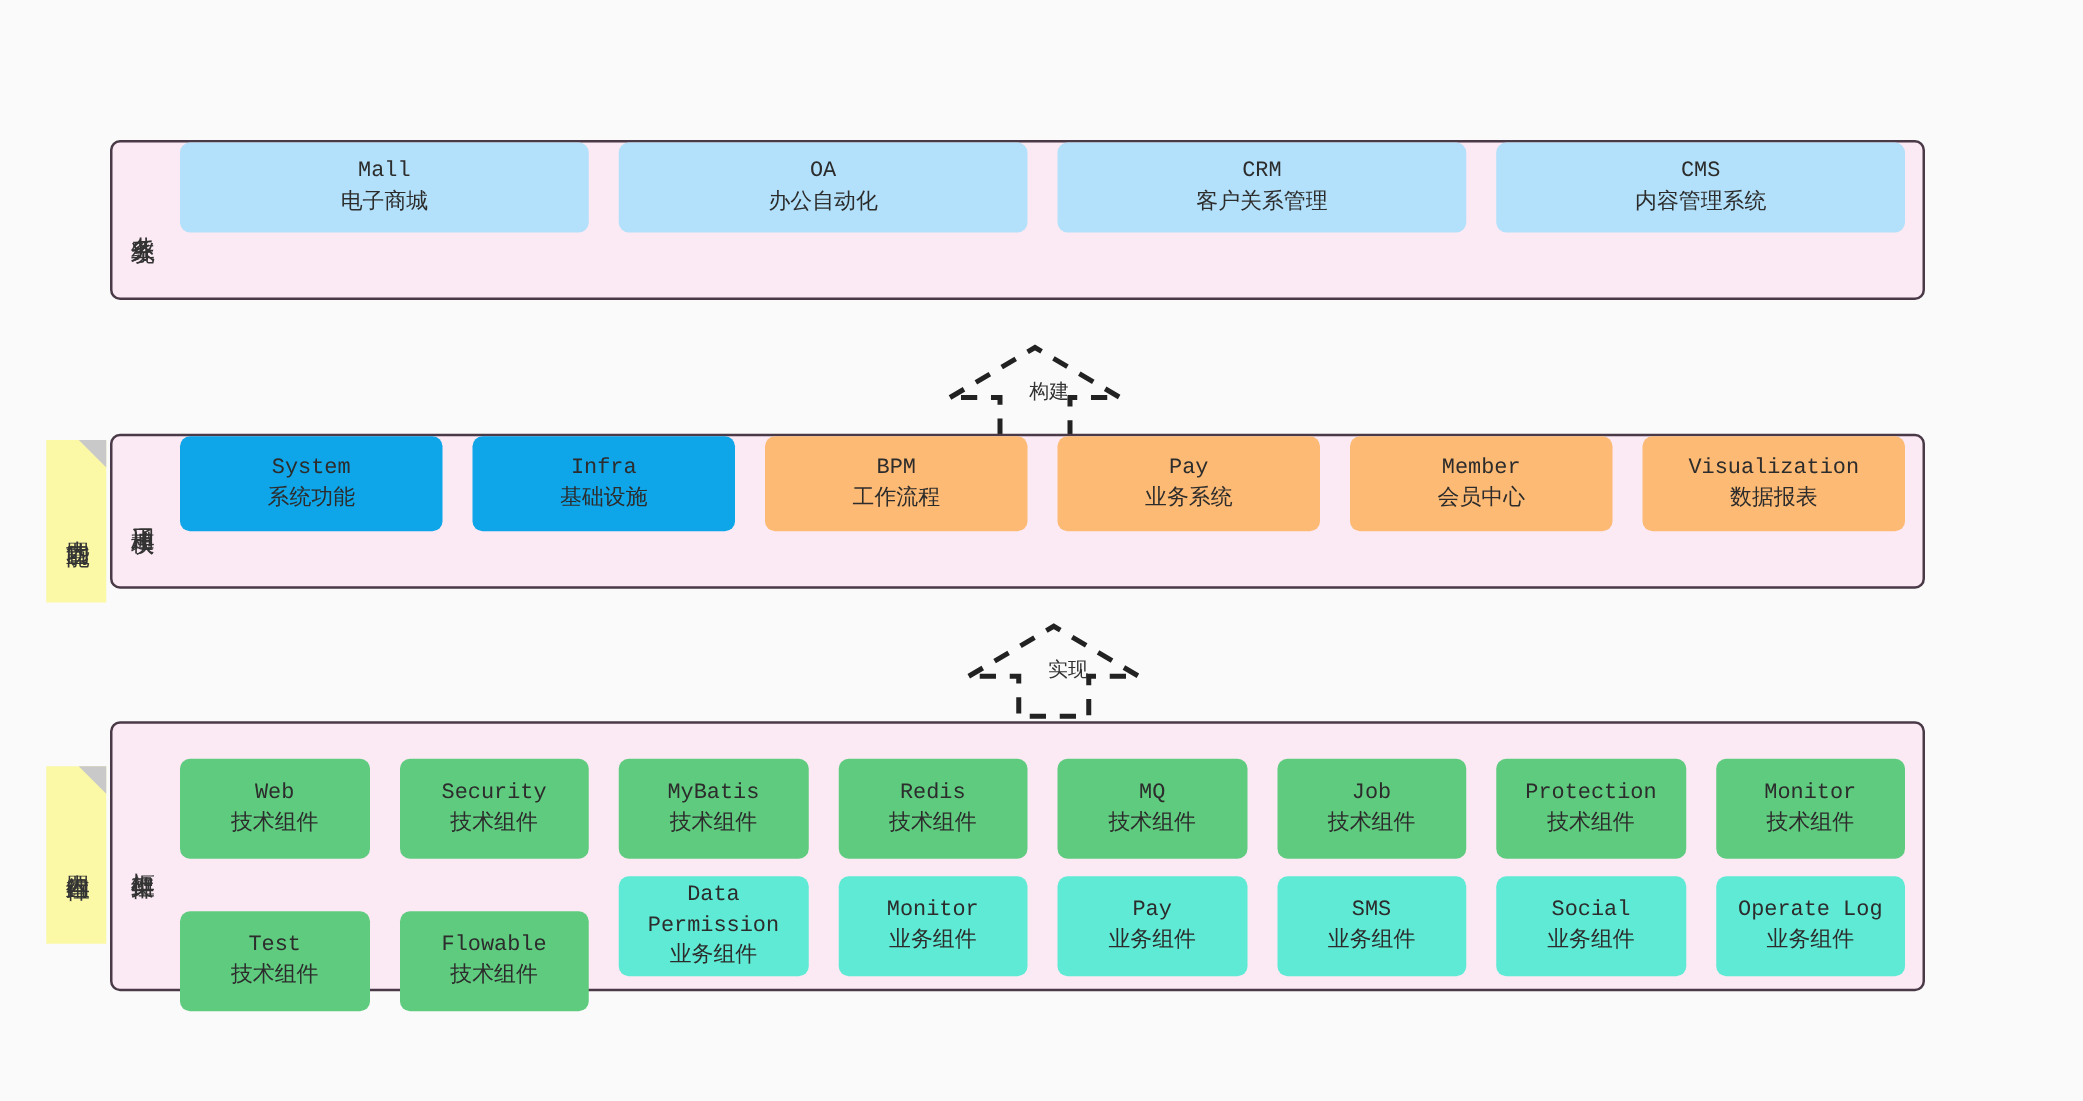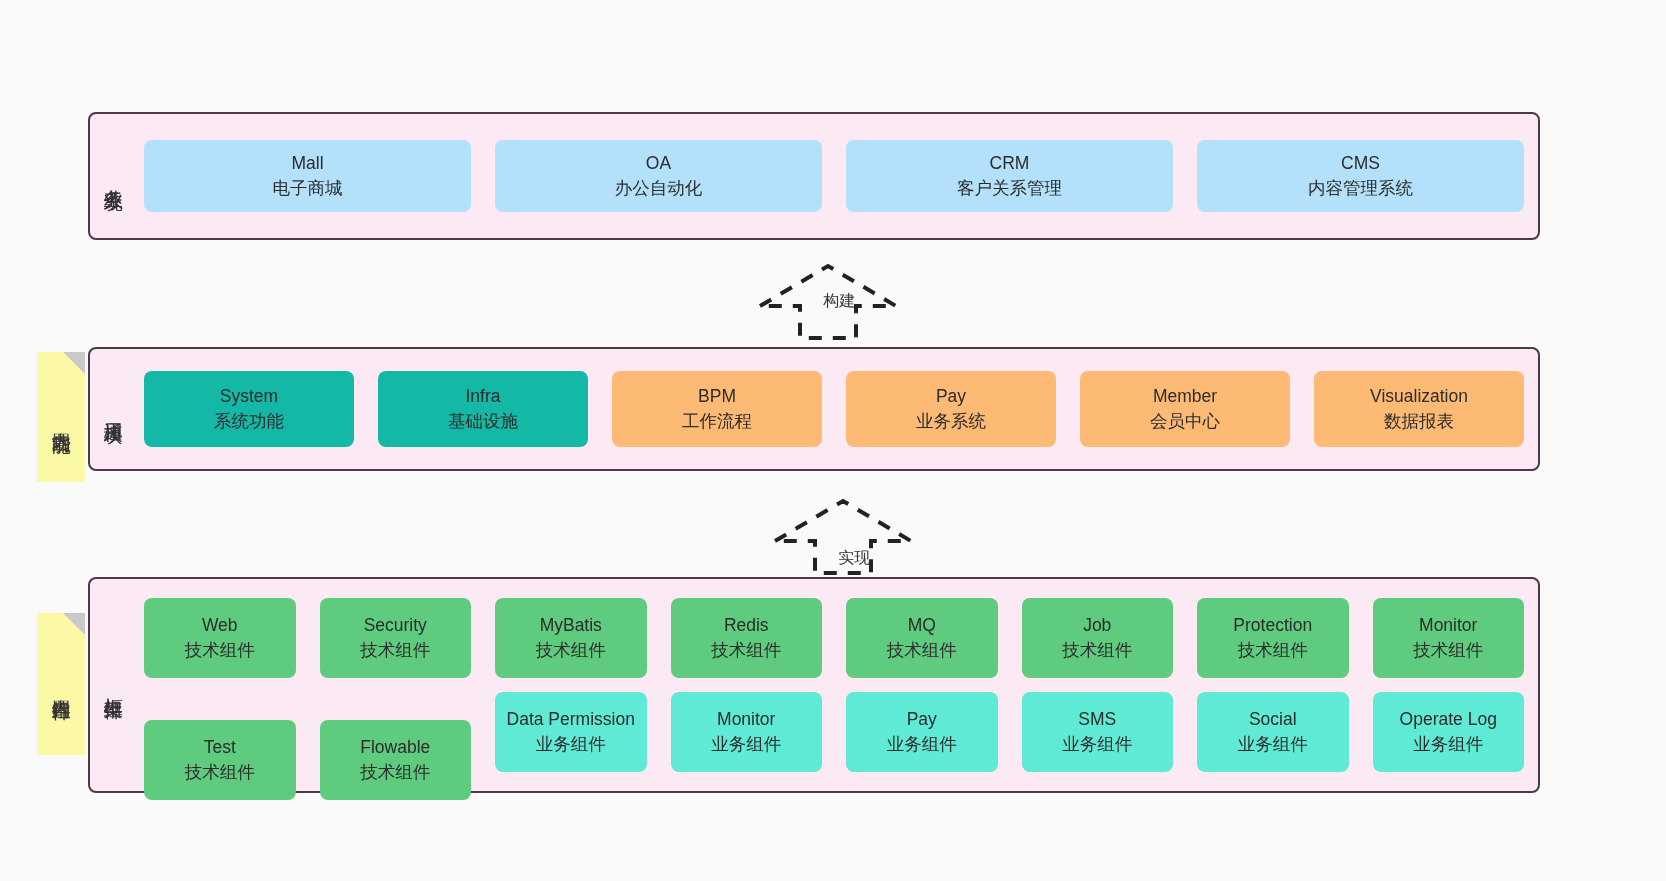--- a/index.html
+++ b/index.html
@@ -42,24 +42,25 @@
     writing-mode: vertical-rl;
     text-orientation: upright;
     color: #333;
     padding: 4px 0;
     box-sizing: border-box;
   }
   .layer-body {
     flex: 1 1 auto;
     display: flex;
     flex-direction: column;
-    justify-content: center;
+    justify-content: flex-start;
     gap: 14px;
     padding: 0 14px 0 8px;
     box-sizing: border-box;
+    font-family: Liberation Mono, monospace;
   }
   .row {
     display: flex;
     gap: 24px;
   }
 
   
   .card {
     flex: 1 1 0;
     border-radius: 8px;
@@ -73,21 +74,21 @@
     color: #2c2c2c;
     box-sizing: border-box;
     padding: 4px 6px;
     min-width: 0;
   }
   .card .t1 { white-space: nowrap; }
   .card .t2 { white-space: nowrap; }
   .card.wrap .t1 { white-space: normal; }
 
   .c-blue       { background: #b3e0fa; }
-  .c-red        { background: #14b8a6; }
+  .c-red        { background: #0ea5e9; }
   .c-pink       { background: #fdba74; }
   .c-green      { background: #5fcb7f; margin-top: 28px; }
   .c-lightgreen { background: #5eead4; }
 
   
   #layer-business { left: 88px; top: 112px; width: 1452px; height: 128px; }
   #layer-business .card { height: 72px; }
 
   
   #layer-modules { left: 88px; top: 347px; width: 1452px; height: 124px; }
@@ -131,24 +132,24 @@
   .arrow svg { display: block; overflow: visible; }
   .arrow-label {
     position: absolute;
     left: 50%;
     transform: translateX(-50%);
     font-size: 16px;
     color: #333;
     background: transparent;
     white-space: nowrap;
   }
-  #arrow-build { left: 757px; top: 262px; width: 142px; height: 78px; }
+  #arrow-build { left: 757px; top: 274px; width: 142px; height: 78px; }
   #arrow-build .arrow-label { top: 29px; left: 58%; }
   #arrow-impl  { left: 772px; top: 497px; width: 142px; height: 78px; }
-  #arrow-impl  .arrow-label { top: 29px; left: 58%; margin-top: 22px; }
+  #arrow-impl  .arrow-label { top: 29px; left: 58%; }
 </style>
 </head>
 <body>
 
 <div id="canvas">
 
   <div class="layer" id="layer-business">
     <div class="layer-title">业务系统</div>
     <div class="layer-body">
       <div class="row">

